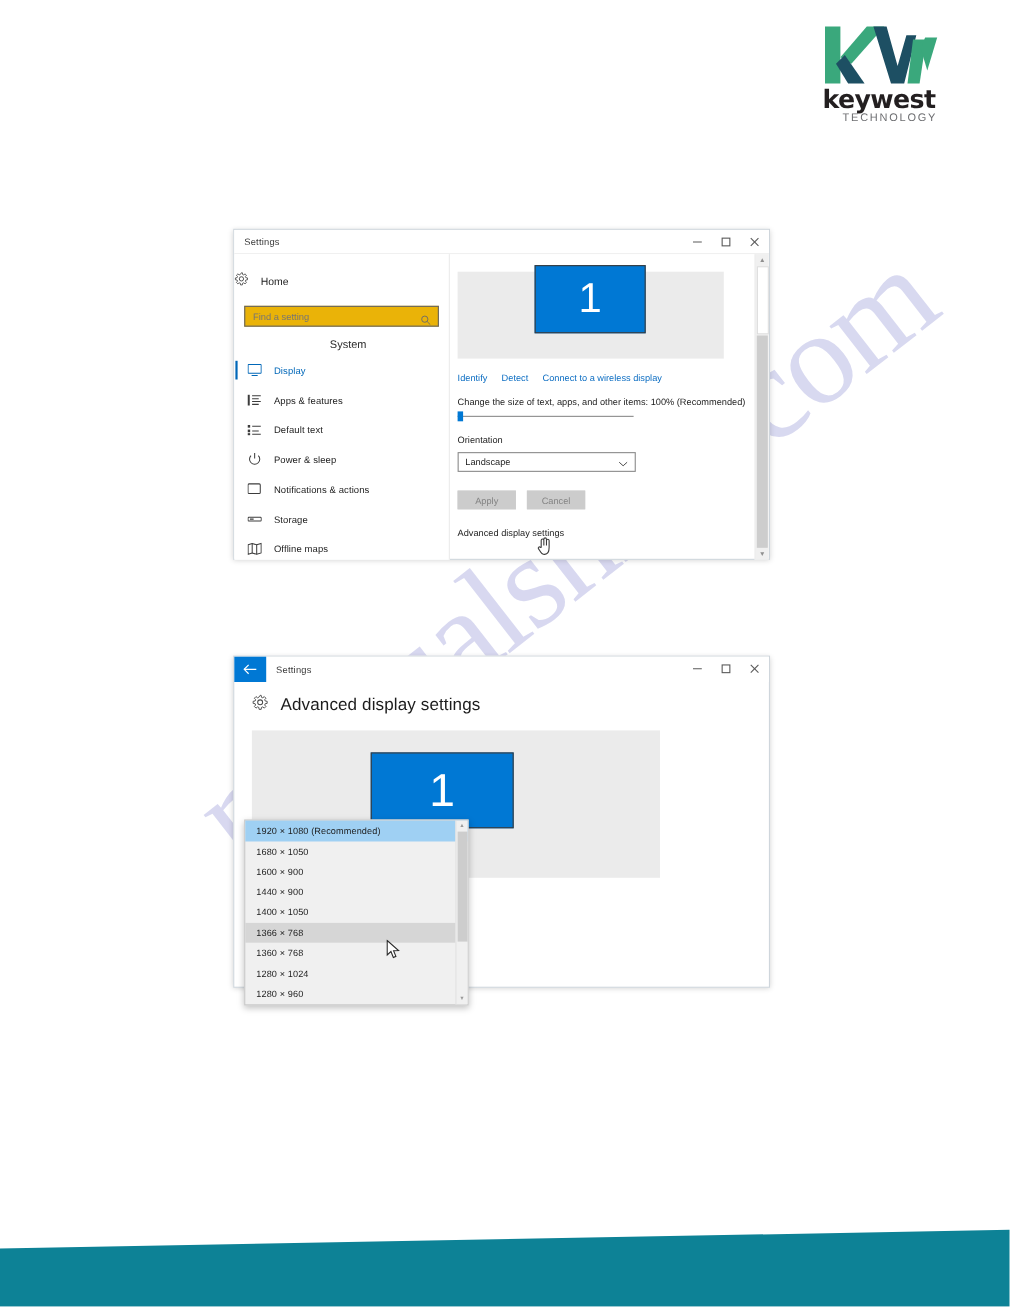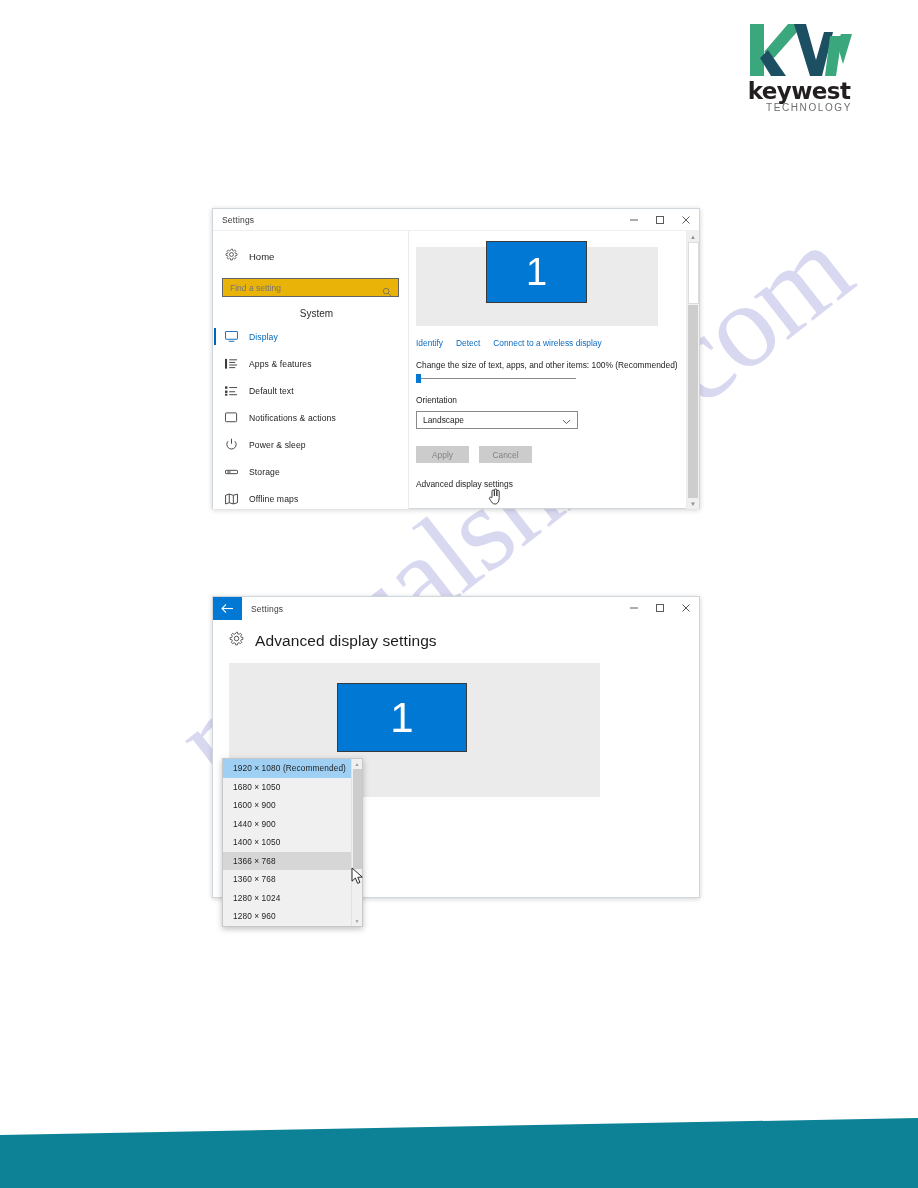--- a/index.html
+++ b/index.html
@@ -101,21 +101,20 @@
   .sidebar {
     width:196px;
     background:#ffffff;
     padding-top:5px;
     position:relative;
     flex:0 0 196px;
   }
   .home-row {
     display:flex; align-items:center;
     height:24px;
-    padding-left:12px;
     gap:11px;
     margin-top:8px;
   }
   .home-row .lbl { font-size:9.5px; color:#1c1c1c; }
   .search-wrap {
     margin:10px 10px 0 9px;
     height:19px;
     border:1px solid #646464;
     background:#eab308;
     display:flex; align-items:flex-end;
@@ -298,22 +297,22 @@
     position:absolute;
     left:16px; top:194px;
     font-size:8.4px;
     color:#0a6cc2;
     white-space:nowrap;
   }
 
   
   .dropdown {
     position:absolute;
-    left:9px; top:138px;
-    width:141px;
+    left:9px; top:125px;
+    width:204px;
     background:#f0f0f0;
     border:1px solid #c8c8c8;
     box-shadow:0 2px 6px rgba(0,0,0,.25);
     z-index:30;
   }
   .dd-item {
     height:18.5px;
     display:flex; align-items:center;
     padding-left:10px;
     font-size:8.3px;
@@ -448,35 +447,35 @@
               <line x1="4.6" y1="2.3" x2="13" y2="2.3" stroke="#3c3c3c" stroke-width="1"></line>
               <line x1="4.6" y1="6.8" x2="11" y2="6.8" stroke="#3c3c3c" stroke-width="1"></line>
               <line x1="4.6" y1="10" x2="13" y2="10" stroke="#3c3c3c" stroke-width="1"></line>
             </svg>
         </span>
         <span class="lbl">Default text</span>
       </div>
 
       <div class="nav-item">
         <span class="ico">
-          <svg width="13" height="12" viewBox="0 0 14 12">
-              <rect x="0.5" y="0.5" width="12" height="9.5" rx="1" fill="none" stroke="#3c3c3c" stroke-width="1"></rect>
-            </svg>
-        </span>
-        <span class="lbl">Notifications &amp; actions</span>
-      </div>
-
-      <div class="nav-item">
-        <span class="ico">
           <svg width="13" height="13" viewBox="0 0 14 14">
               <path d="M3.4 3.4 a5 5 0 1 0 7.2 0" fill="none" stroke="#3c3c3c" stroke-width="1"></path>
               <line x1="7" y1="0.8" x2="7" y2="6.2" stroke="#3c3c3c" stroke-width="1"></line>
             </svg>
         </span>
         <span class="lbl">Power &amp; sleep</span>
+      </div>
+
+      <div class="nav-item">
+        <span class="ico">
+          <svg width="13" height="12" viewBox="0 0 14 12">
+              <rect x="0.5" y="0.5" width="12" height="9.5" rx="1" fill="none" stroke="#3c3c3c" stroke-width="1"></rect>
+            </svg>
+        </span>
+        <span class="lbl">Notifications &amp; actions</span>
       </div>
 
       <div class="nav-item">
         <span class="ico">
           <svg width="13" height="10" viewBox="0 0 14 10">
               <rect x="0.5" y="3.2" width="13" height="3.6" rx="0.8" fill="none" stroke="#3c3c3c" stroke-width="1"></rect>
               <line x1="2.4" y1="5" x2="6" y2="5" stroke="#3c3c3c" stroke-width="1.2"></line>
             </svg>
         </span>
         <span class="lbl">Storage</span>

